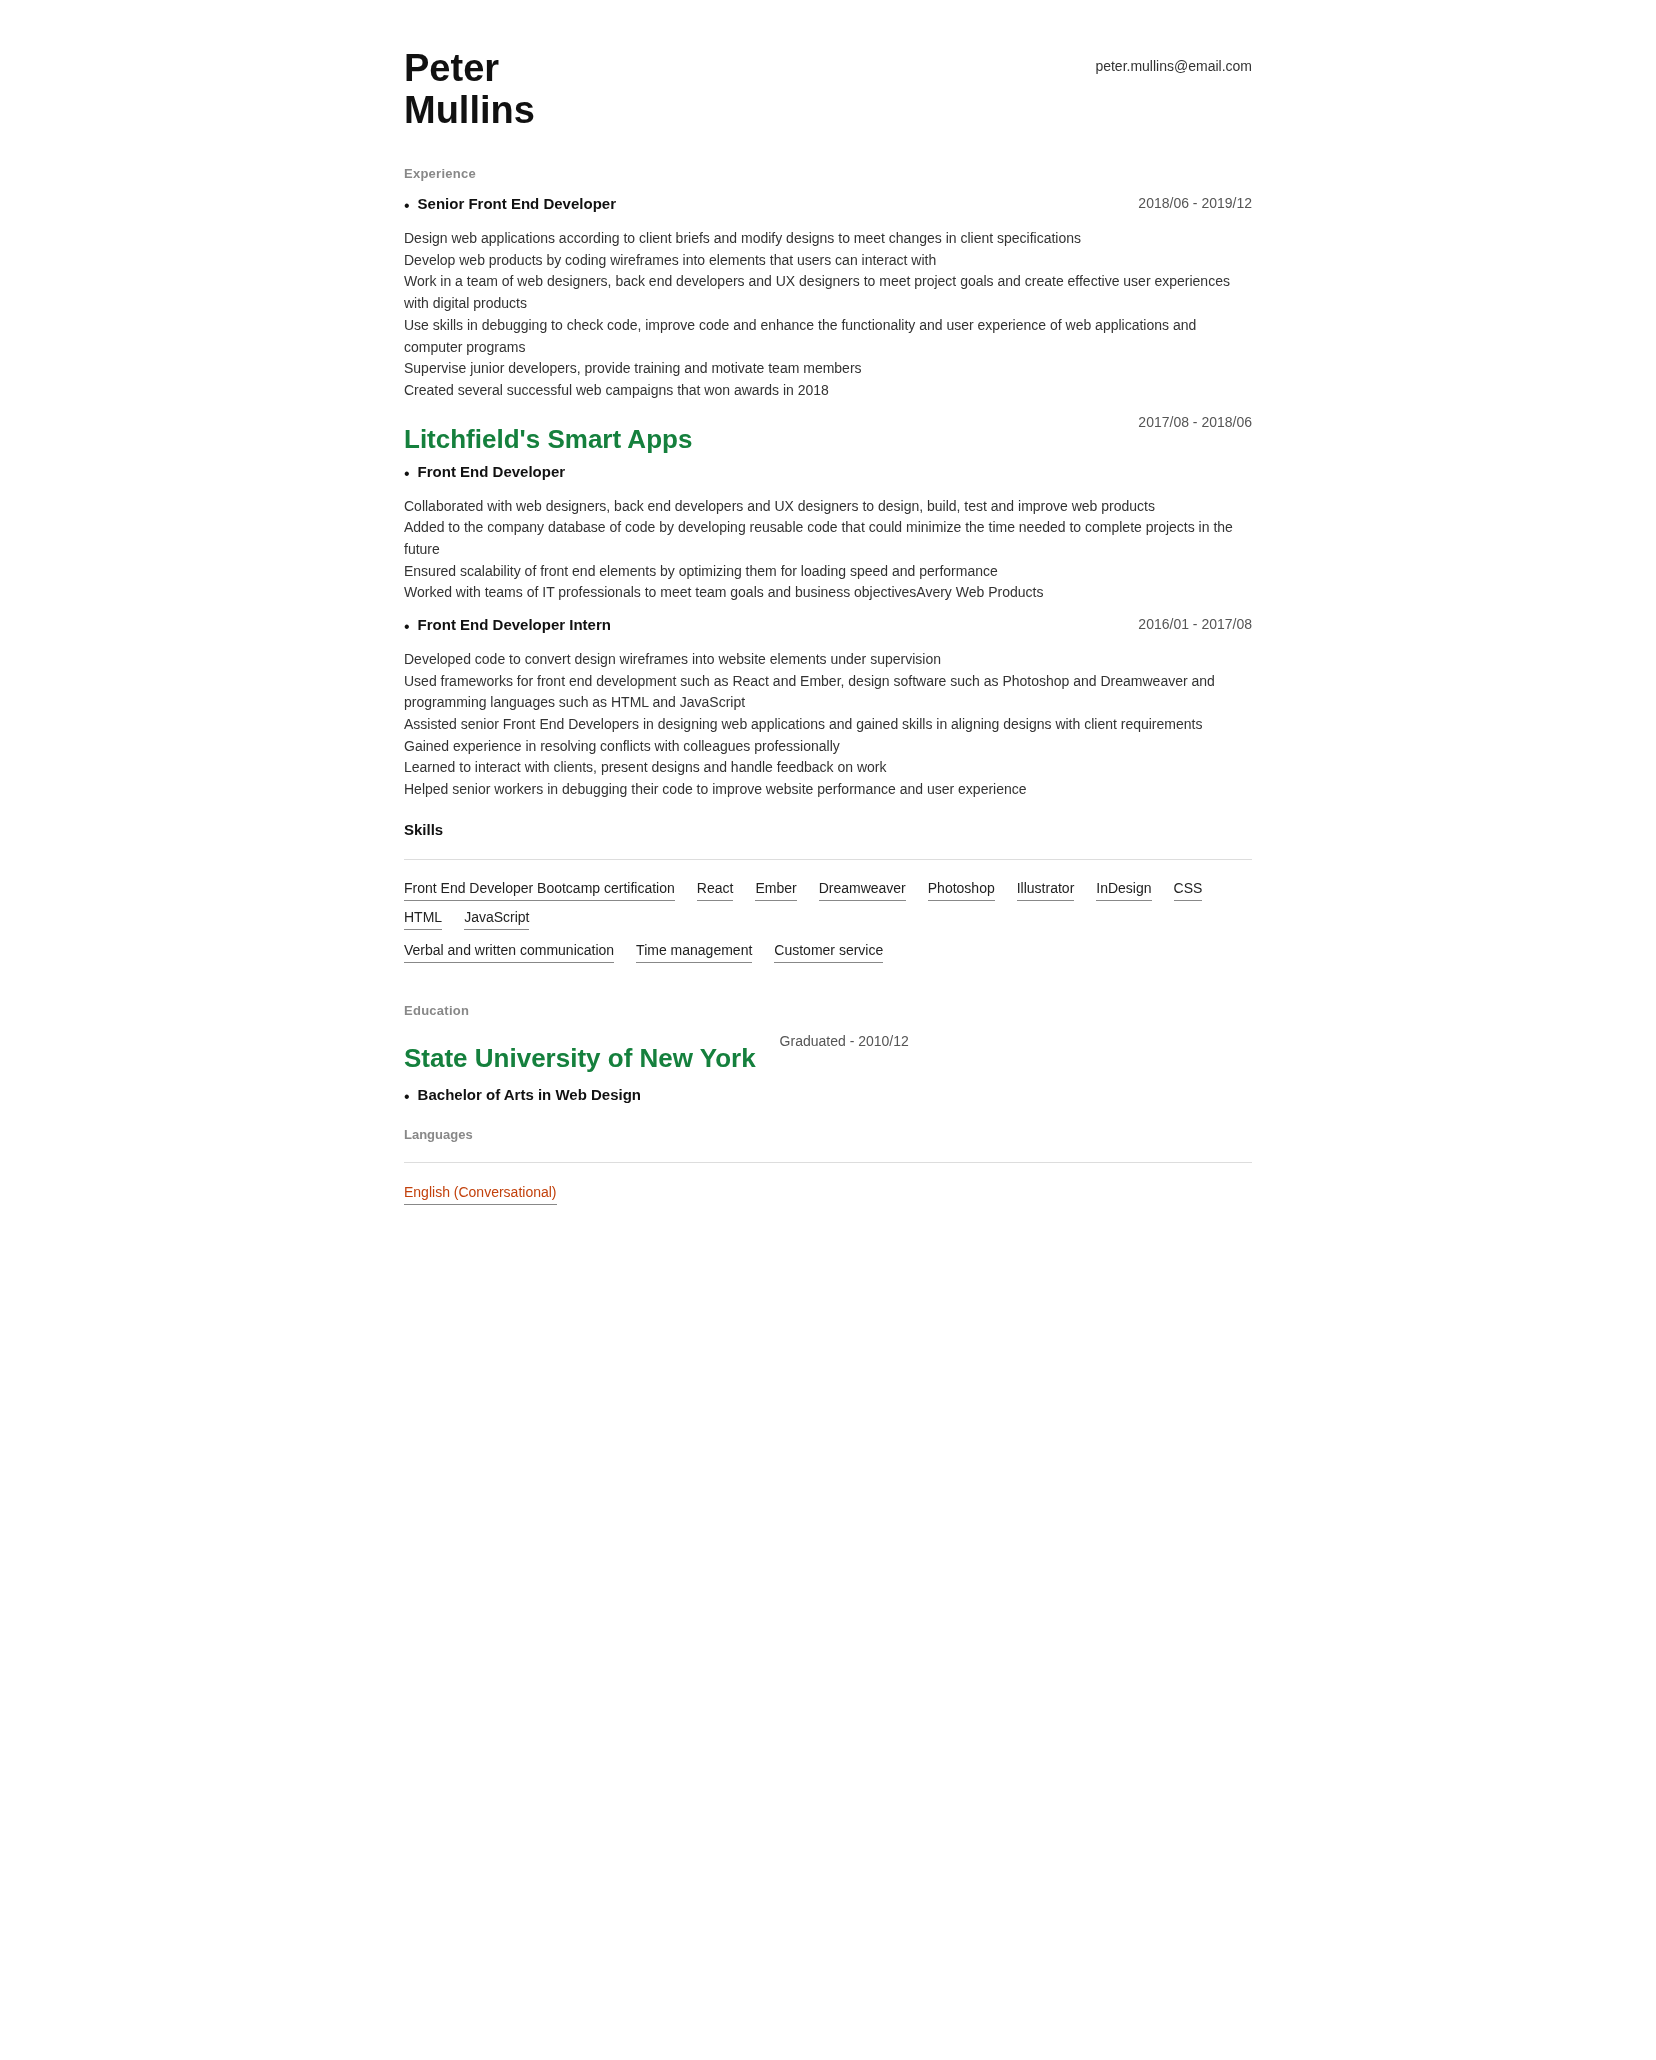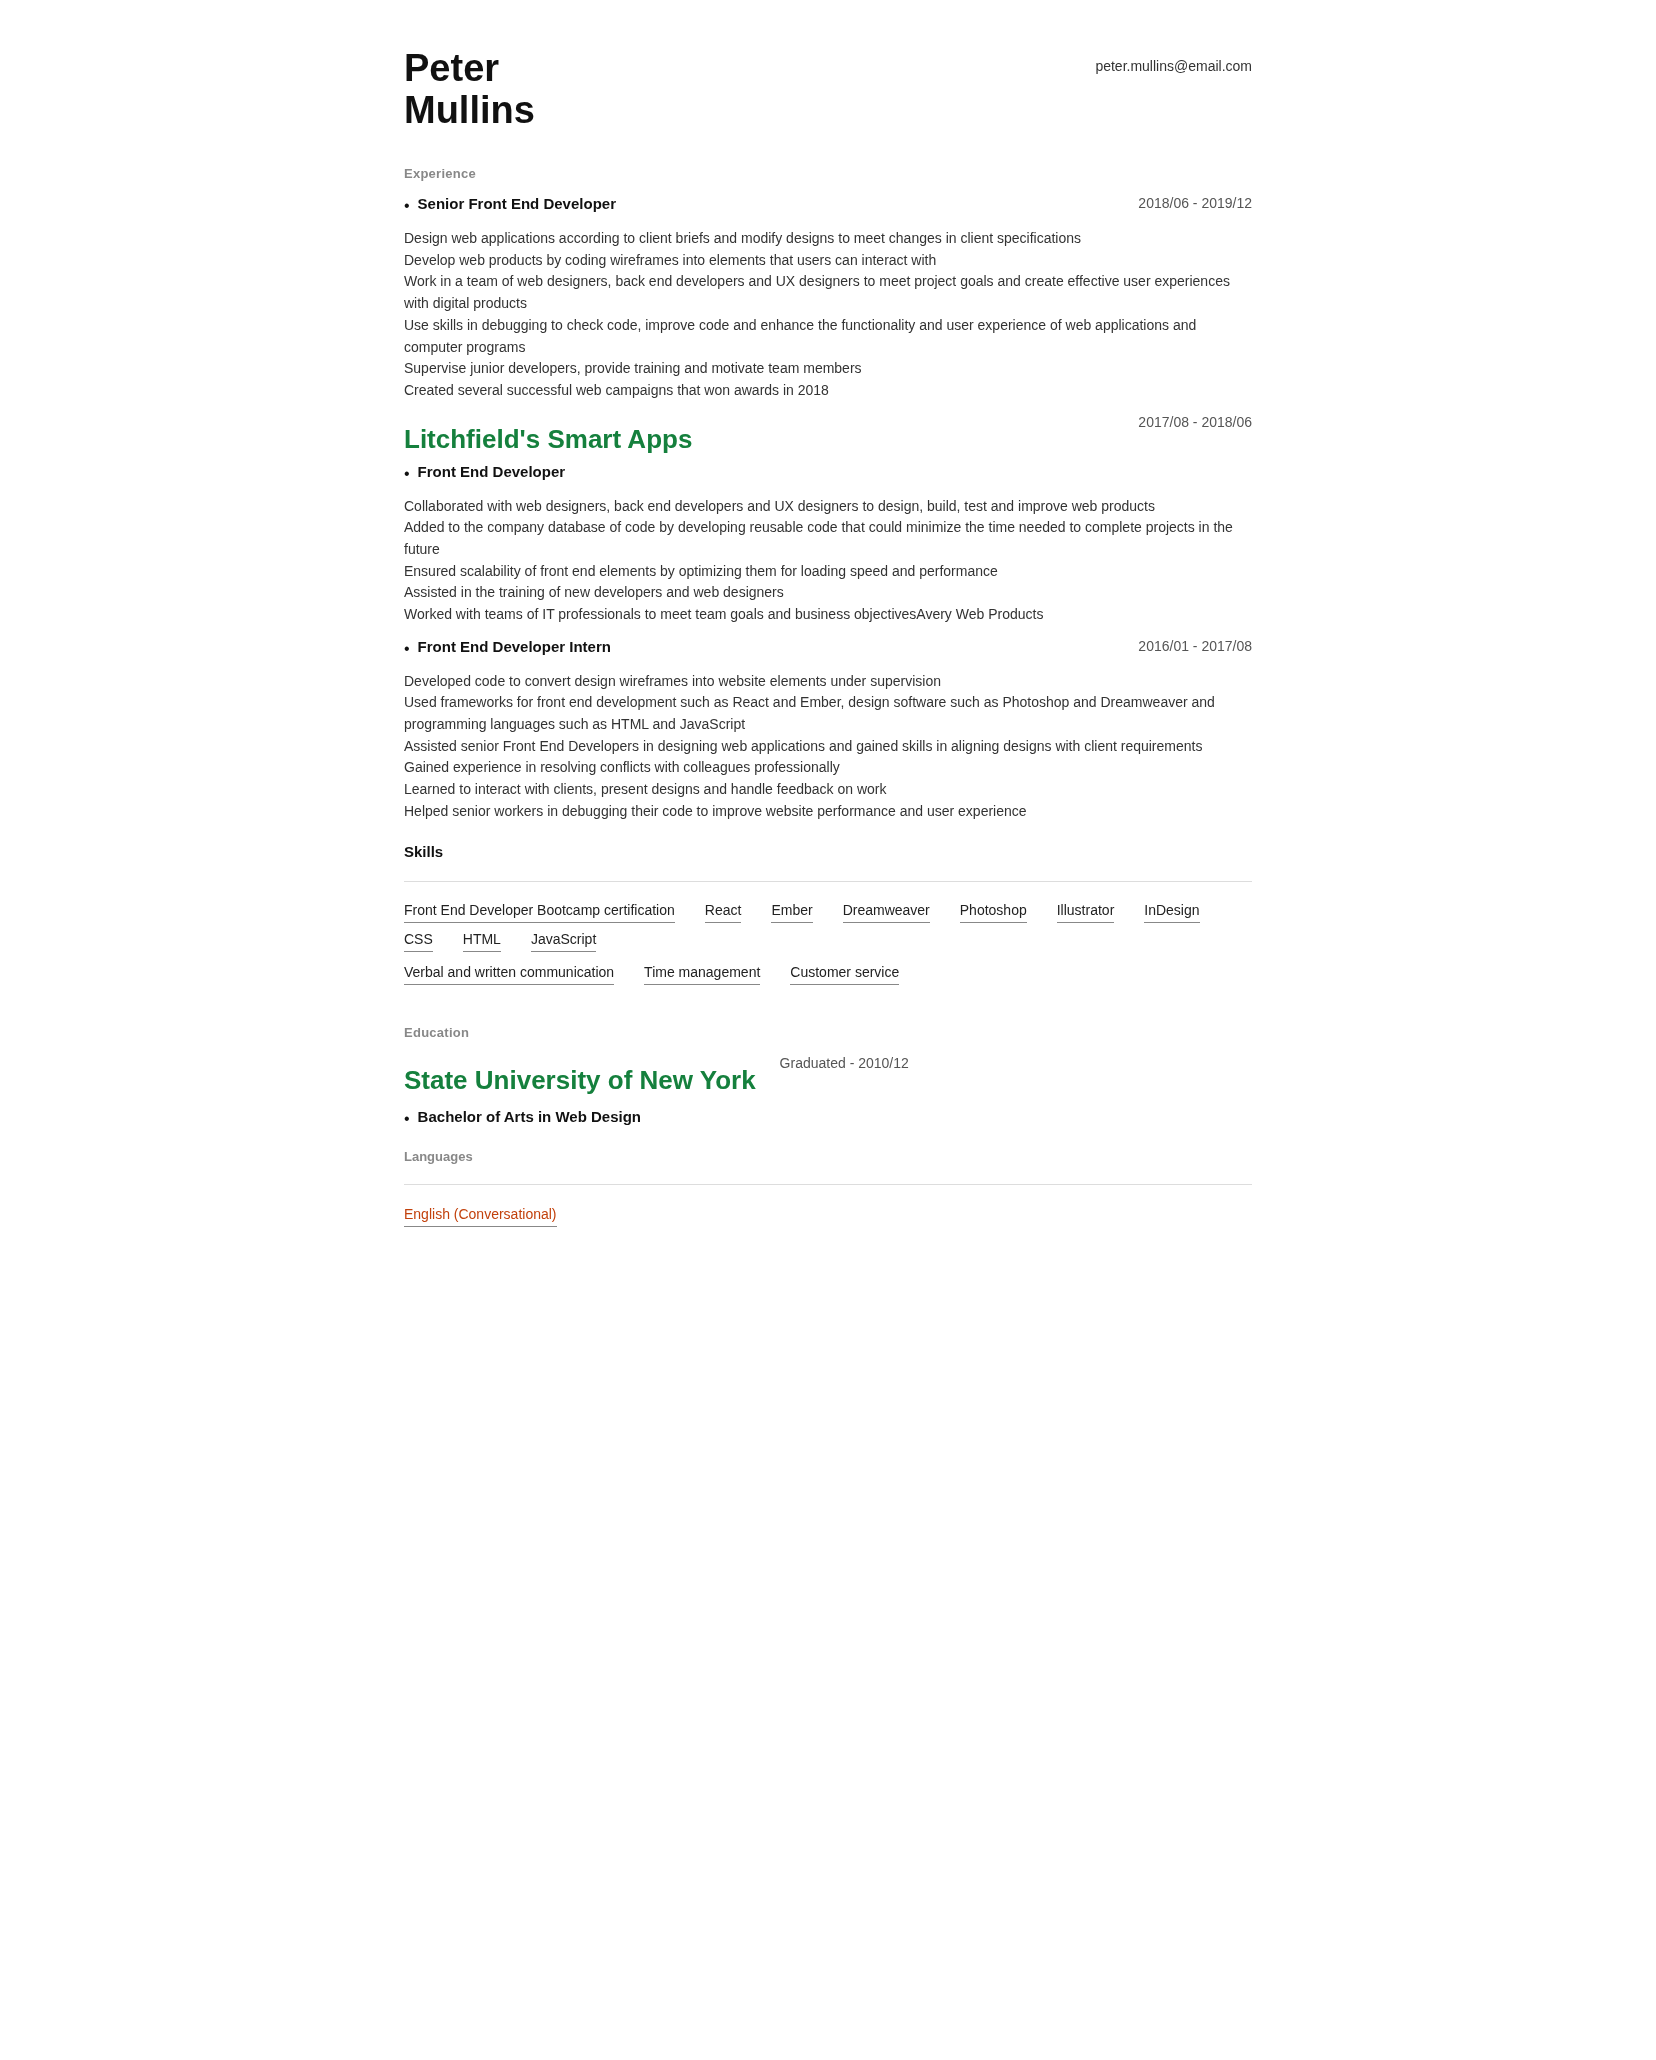--- a/index.html
+++ b/index.html
@@ -103,21 +103,21 @@
     }
     .skills-label {
       font-weight: 700;
       font-size: 15px;
       color: #111;
       margin-bottom: 14px;
     }
     .skills-row {
       display: flex;
       flex-wrap: wrap;
-      gap: 0 12px;
+      gap: 0 4px;
       margin-bottom: 4px;
     }
     .skill-item {
       font-size: 14px;
       color: #222;
       border-bottom: 1.5px solid #888;
       margin-right: 18px;
       margin-bottom: 6px;
       padding-bottom: 1px;
       white-space: nowrap;
@@ -200,21 +200,20 @@
     <div class="job-header">
       <div class="bullet-point">
         <span class="bullet-dot">•</span>
         <span class="job-title">Front End Developer</span>
       </div>
     </div>
     <div class="job-description">
       <p>Collaborated with web designers, back end developers and UX designers to design, build, test and improve web products</p>
       <p>Added to the company database of code by developing reusable code that could minimize the time needed to complete projects in the future</p>
       <p>Ensured scalability of front end elements by optimizing them for loading speed and performance</p>
-      <p>Assisted in the training of new developers and web designers</p>
       <p>Worked with teams of IT professionals to meet team goals and business objectivesAvery Web Products</p>
     </div>
   </div>
 
   <div class="job-entry">
     <div class="job-header">
       <div class="bullet-point">
         <span class="bullet-dot">•</span>
         <span class="job-title">Front End Developer Intern</span>
       </div>

